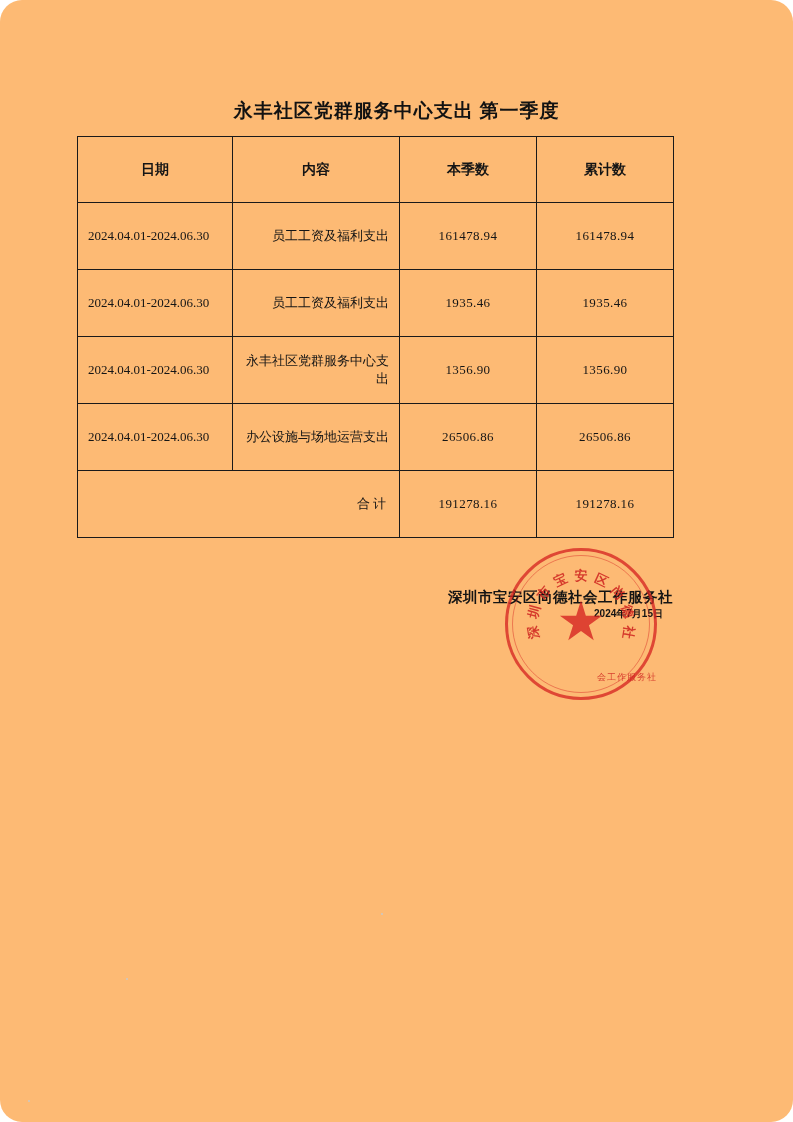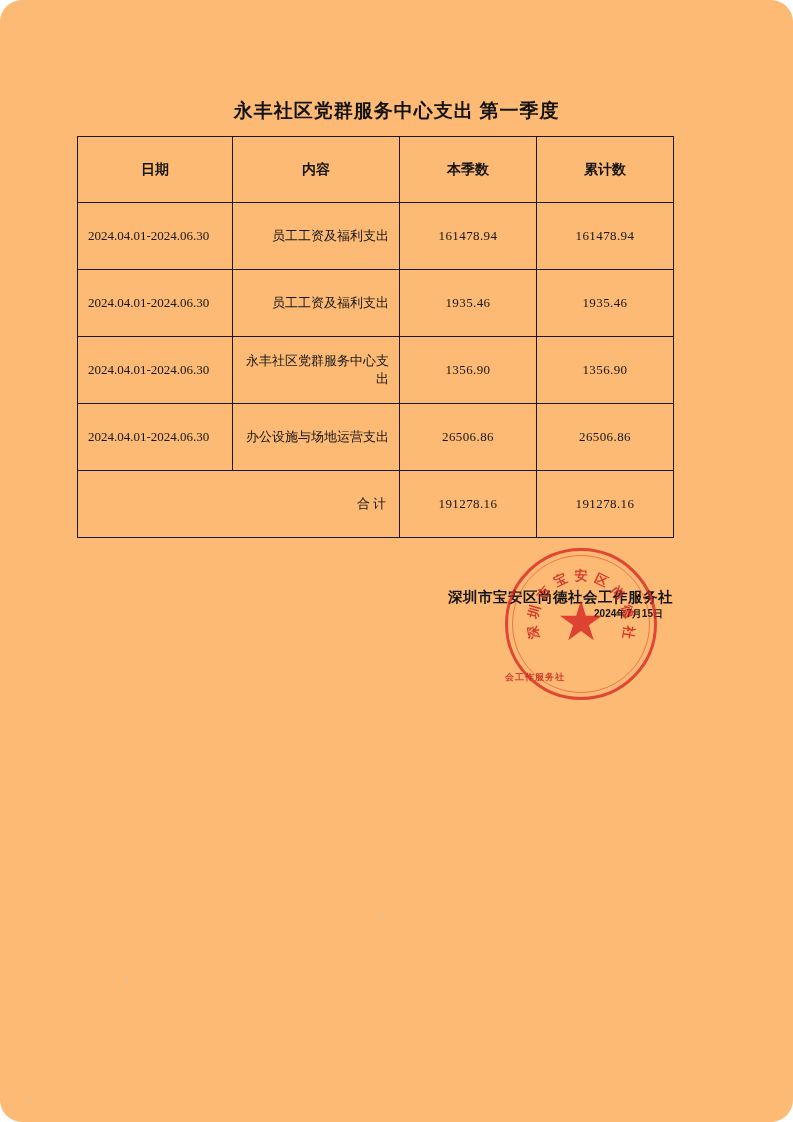--- a/index.html
+++ b/index.html
@@ -164,23 +164,23 @@
     font-family: "Liberation Serif", serif;
     color: rgba(206, 34, 30, 0.85);
     transform-origin: 0 0;
     white-space: nowrap;
   }
   .seal .bottom-text {
     position: absolute;
     left: 0;
     right: 0;
     bottom: 16px;
-    text-align: left;
+    text-align: right;
     font-size: 9px;
-    font-weight: bold;
+    font-weight: normal;
     letter-spacing: 1px;
     color: rgba(206, 34, 30, 0.8);
     font-family: "Liberation Serif", serif;
   }
 
   .speck {
     position: absolute;
     width: 2px;
     height: 2px;
     background: #c9c9c9;

